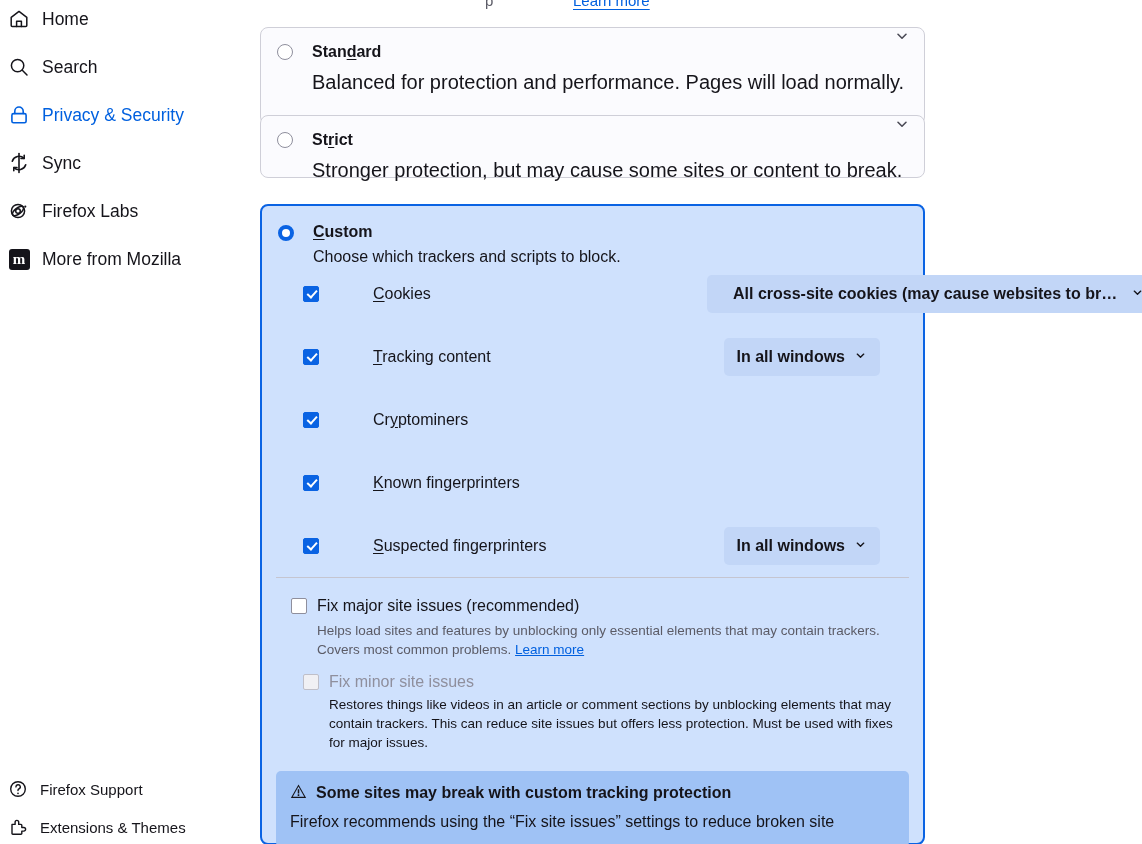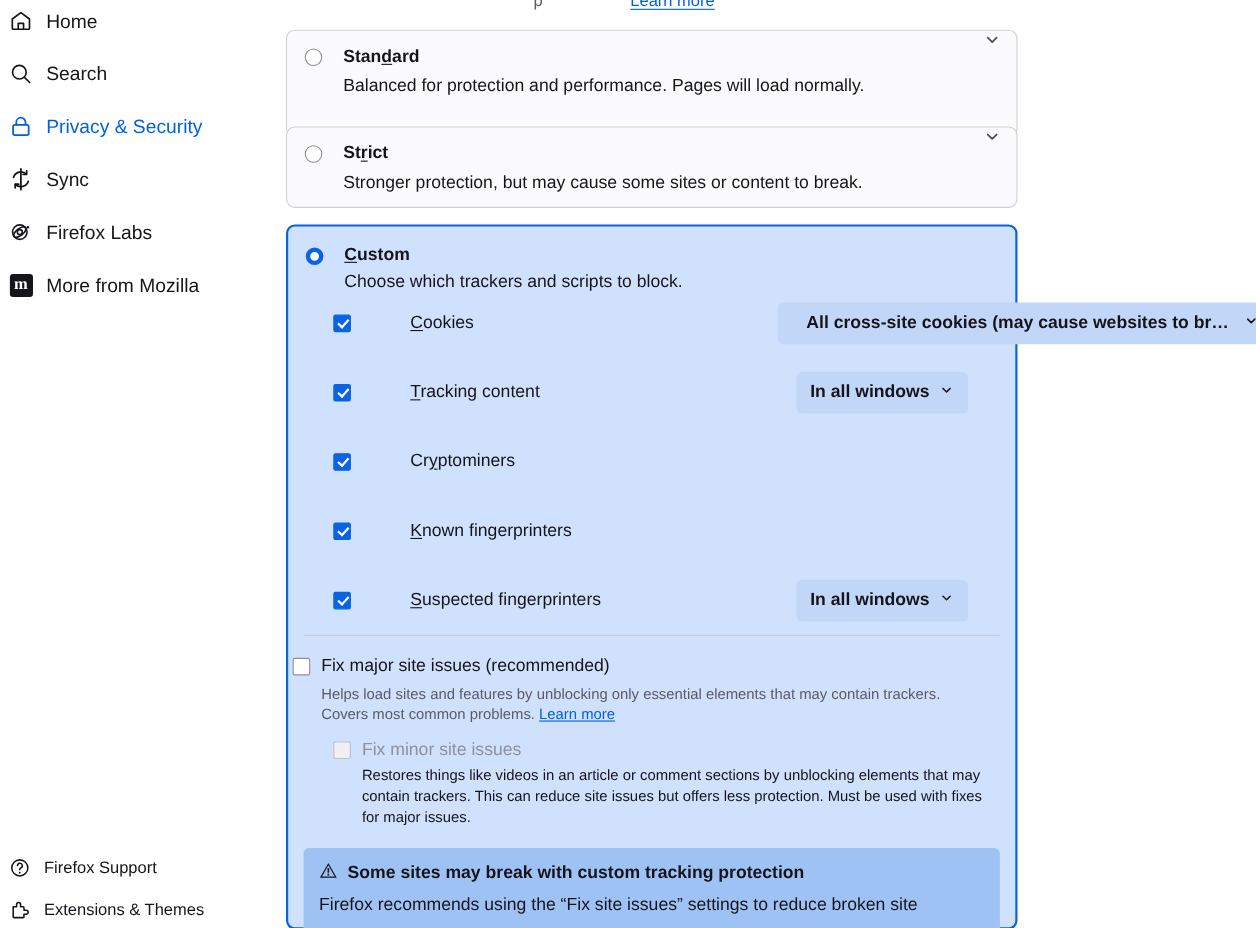--- a/index.html
+++ b/index.html
@@ -96,21 +96,21 @@
     border: 4.5px solid #0a63e3;
     background: #ffffff;
   }
   .card-title {
     font-size: 16px; font-weight: 700; color: #15141a;
     line-height: 1.25;
   }
   .ul { text-decoration: underline; text-underline-offset: 2px; }
   .card-desc {
     padding: 7px 16px 16px 51px;
-    font-size: 16px; color: #15141a; line-height: 1.3;
+    font-size: 20px; color: #15141a; line-height: 1.3;
   }
   .chev {
     position: absolute; right: 14px; top: 0px;
     width: 16px; height: 16px;
   }
 
   
   .cust-desc {
     padding: 6px 16px 0 51px;
     font-size: 16px; color: #15141a;
@@ -155,21 +155,21 @@
   }
   .dd-cookies { left: 404px; width: 450px; top: -7px; justify-content: flex-start; padding-left: 26px; }
   .dd-cookies .dd-txt { flex: 1; }
   .dd-windows { right: 29px; top: -7px; }
 
   .divider {
     height: 1px; background: #c5c5d0;
     margin: 0 14px;
   }
 
-  .fixmajor { padding: 19px 16px 0 4px; position: relative; }
+  .fixmajor { padding: 19px 16px 0 29px; position: relative; }
   .fm-row { display: flex; align-items: flex-start; }
   .fm-title { font-size: 16px; color: #15141a; line-height: 1.1; }
   .fm-desc {
     font-size: 13.5px; color: #5b5b66;
     line-height: 1.42; padding-left: 26px; padding-top: 6px;
     max-width: 600px;
   }
   .fm-desc a { color: #0060df; text-decoration: underline; }
 
   .fixminor { padding: 14px 16px 0 41px; }
@@ -303,21 +303,21 @@
         <span class="card-title">Stan<span class="ul">d</span>ard</span>
         <span class="chev">
           <svg width="16" height="16" viewBox="0 0 16 16" fill="none" stroke="#4a4a55" stroke-width="1.6" stroke-linecap="round" stroke-linejoin="round">
               <path d="M4 6.3 8 10.2l4-3.9"></path>
             </svg>
         </span>
       </div>
       <div class="card-desc">Balanced for protection and performance. Pages will load normally.</div>
     </section>
 
-    <section class="card" style="top:115px; height:74px;">
+    <section class="card" style="top:115px; height:63px;">
       <div class="card-head">
         <span class="radio"></span>
         <span class="card-title">St<span class="ul">r</span>ict</span>
         <span class="chev">
           <svg width="16" height="16" viewBox="0 0 16 16" fill="none" stroke="#4a4a55" stroke-width="1.6" stroke-linecap="round" stroke-linejoin="round">
               <path d="M4 6.3 8 10.2l4-3.9"></path>
             </svg>
         </span>
       </div>
       <div class="card-desc">Stronger protection, but may cause some sites or content to break.</div>

